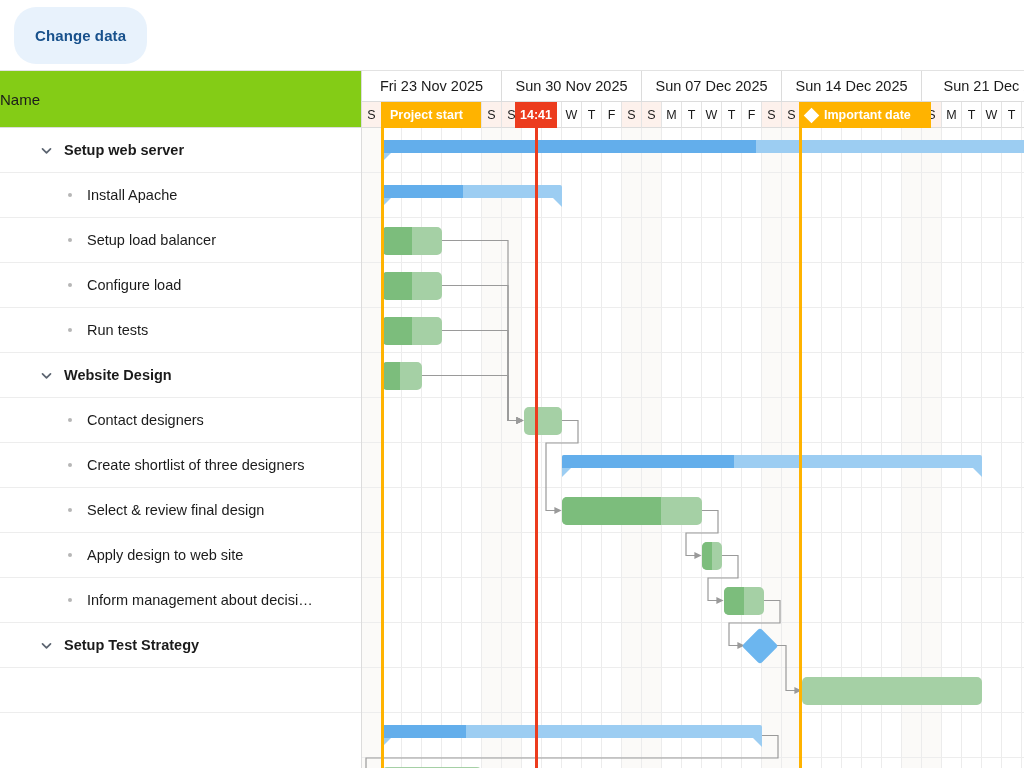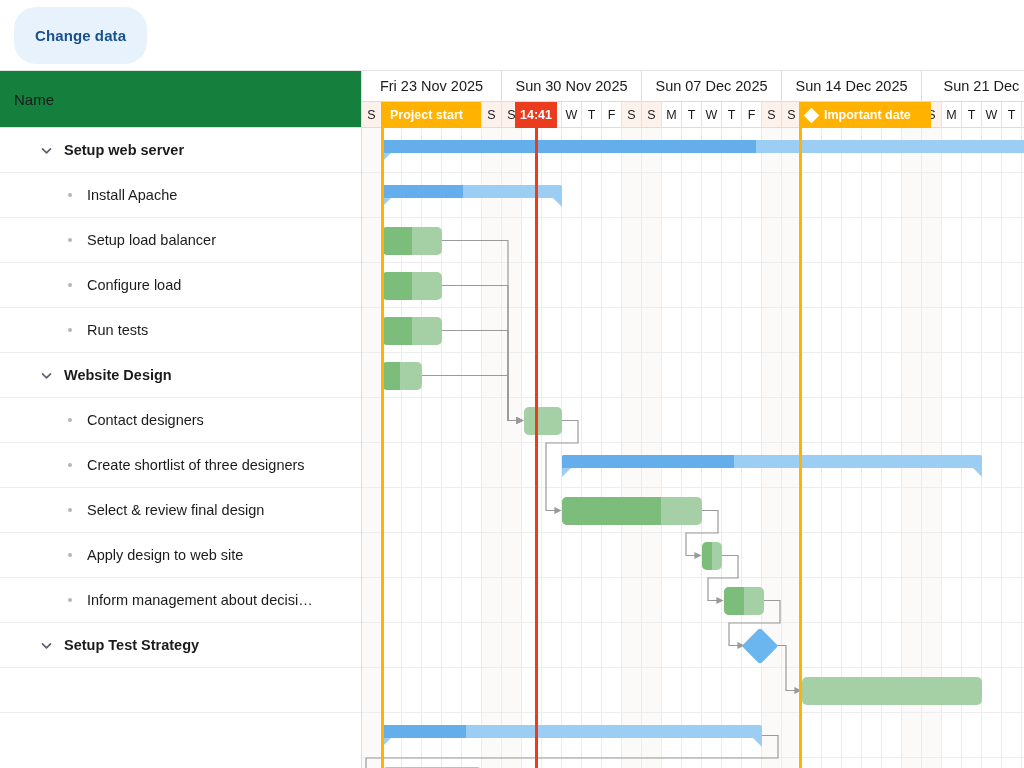--- a/index.html
+++ b/index.html
@@ -13,22 +13,22 @@
            padding:20px 21px;font-size:15px;font-weight:600;cursor:pointer;
            font-family:"Liberation Sans",sans-serif;letter-spacing:.1px;}
 
   
   .frame{position:absolute;left:0;top:70px;width:1024px;height:698px;overflow:hidden;
          border-top:1px solid #e2e2e2;box-sizing:border-box;}
 
   
   .namepanel{position:absolute;left:0;top:0;width:362px;height:698px;background:#fff;
              border-right:1px solid #dcdcdc;box-sizing:border-box;z-index:5;}
-  .name-head{height:57px;display:flex;align-items:center;padding-left:14px;
-             border-bottom:1px solid #dcdcdc;box-sizing:border-box;background:#15803d;}
+  .name-head{height:57px;display:flex;align-items:center;
+             border-bottom:1px solid #dcdcdc;box-sizing:border-box;background:#84cc16;}
   .name-head span{font-size:15px;font-weight:500;color:#1b1b1b;}
   .name-rows{position:relative;}
   .nrow{height:45px;display:flex;align-items:center;border-bottom:1px solid #ededed;
         box-sizing:border-box;background:#fff;}
   .nrow .caret{width:15px;height:15px;flex:0 0 15px;position:relative;}
   .nrow .caret svg{display:block;}
   .nrow .dot{width:15px;height:15px;flex:0 0 15px;display:flex;align-items:center;justify-content:center;}
   .nrow .dot i{display:block;width:4px;height:4px;border-radius:50%;background:#b6b6b6;}
   .nrow .lbl{font-size:14.5px;color:#1b1b1b;white-space:nowrap;overflow:hidden;
              text-overflow:ellipsis;padding-left:10px;padding-right:6px;}

